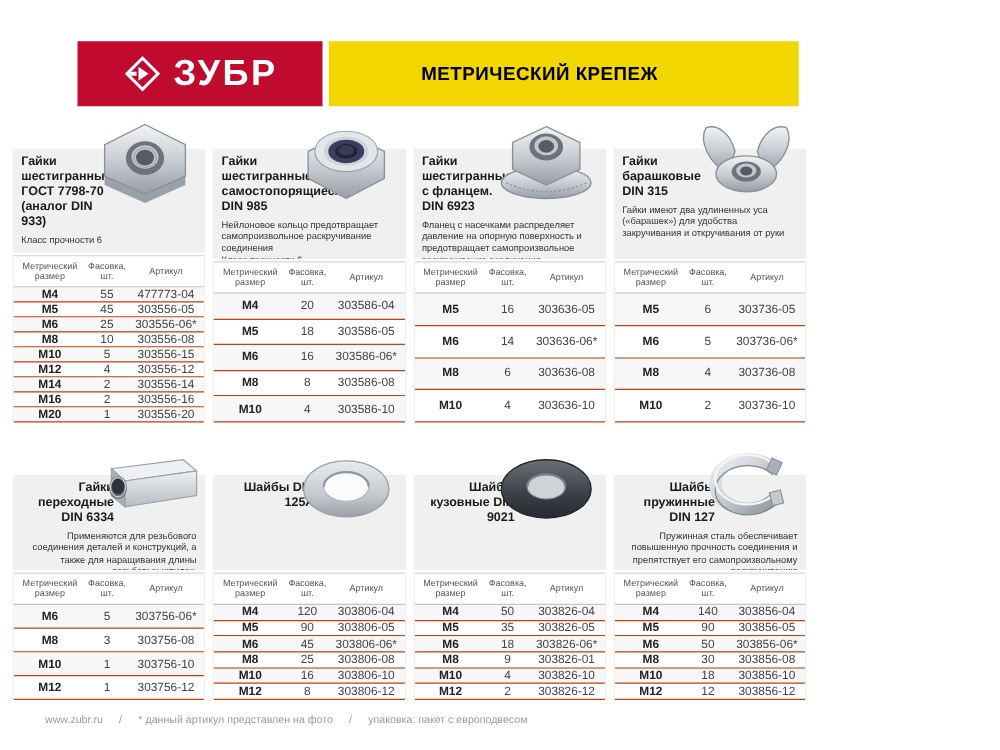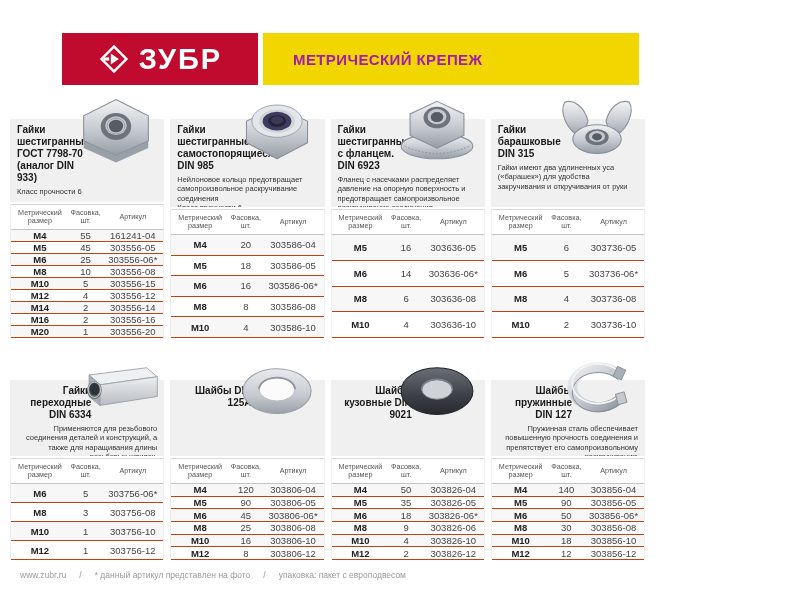--- a/index.html
+++ b/index.html
@@ -5,21 +5,21 @@
   html,body{margin:0;padding:0;background:#fff;}
   body{width:800px;height:600px;overflow:hidden;font-family:"Liberation Sans",sans-serif;}
   .page{position:relative;width:653px;height:600px;background:#fff;}
 
   
   .header{position:absolute;top:33px;left:62px;right:14px;height:52px;display:flex;gap:5px;}
   .logo{width:196px;background:var(--brand-red,#c00a2e);display:flex;align-items:center;justify-content:center;gap:9px;}
   .logo .emblem{width:32px;height:32px;flex:0 0 auto;}
   .brand{color:#fff;font-weight:bold;font-size:29px;letter-spacing:2px;line-height:1;}
   .banner{flex:1;background:var(--accent-yellow,#f2d600);display:flex;align-items:center;padding-left:30px;}
-  .banner-title{font-weight:bold;font-size:15px;color:#a21caf;letter-spacing:.4px;}
+  .banner-title{font-weight:bold;font-size:15px;color:#000000;letter-spacing:.4px;margin-left:44px;}
 
   
   .grid{position:absolute;top:95px;left:10px;right:8px;bottom:40px;
         display:grid;grid-template-columns:repeat(4,1fr);grid-template-rows:243px 1fr;gap:18px 6px;}
   .card{position:relative;display:flex;flex-direction:column;min-width:0;}
   .photo{position:absolute;top:1px;right:3px;width:90px;height:70px;z-index:2;}
   .photo svg{width:100%;height:100%;display:block;}
   .infobox{background:#f0f0f0;margin-top:24px;padding:5px 7px;box-sizing:border-box;overflow:hidden;}
   .card:nth-child(-n+4) .infobox{height:88px;}
   .card:nth-child(n+5) .infobox{height:76px;text-align:right;}
@@ -32,21 +32,21 @@
   .tbody{flex:1;display:flex;flex-direction:column;}
   .tr{flex:1;display:flex;align-items:center;text-align:center;border-bottom:1px solid #c2410c;
       font-size:9.5px;color:#444;min-height:0;}
   .tr:nth-child(odd){background:#f7f7f8;}
   .c1{width:38%;white-space:pre-line;}
   .c2{width:22%;white-space:pre-line;}
   .c3{width:40%;}
   .b{font-weight:bold;color:#222;}
 
   
-  .footer{position:absolute;left:20px;bottom:20px;display:flex;gap:13px;align-items:flex-start;
+  .footer{position:absolute;left:36px;bottom:20px;display:flex;gap:13px;align-items:flex-start;
           font-size:8.5px;color:#9a9a9a;}
 </style>
 </head>
 <body>
 
 <div class="page">
 
   <div class="header">
     <div class="logo">
       <span class="emblem">
@@ -91,21 +91,21 @@
         <span class="c1">Метрический размер</span>
         <span class="c2">Фасовка,
 шт.</span>
         <span class="c3">Артикул</span>
       </div>
       <div class="tbody">
 
         <div class="tr">
           <span class="c1 b">M4</span>
           <span class="c2">55</span>
-          <span class="c3">161241-04</span>
+          <span class="c3">477773-04</span>
         </div>
         <div class="tr">
           <span class="c1 b">M5</span>
           <span class="c2">45</span>
           <span class="c3">303556-05</span>
         </div>
         <div class="tr">
           <span class="c1 b">M6</span>
           <span class="c2">25</span>
           <span class="c3">303556-06*</span>
@@ -465,21 +465,21 @@
           <span class="c3">303826-05</span>
         </div>
         <div class="tr">
           <span class="c1 b">M6</span>
           <span class="c2">18</span>
           <span class="c3">303826-06*</span>
         </div>
         <div class="tr">
           <span class="c1 b">M8</span>
           <span class="c2">9</span>
-          <span class="c3">303826-06</span>
+          <span class="c3">303826-01</span>
         </div>
         <div class="tr">
           <span class="c1 b">M10</span>
           <span class="c2">4</span>
           <span class="c3">303826-10</span>
         </div>
         <div class="tr">
           <span class="c1 b">M12</span>
           <span class="c2">2</span>
           <span class="c3">303826-12</span>

